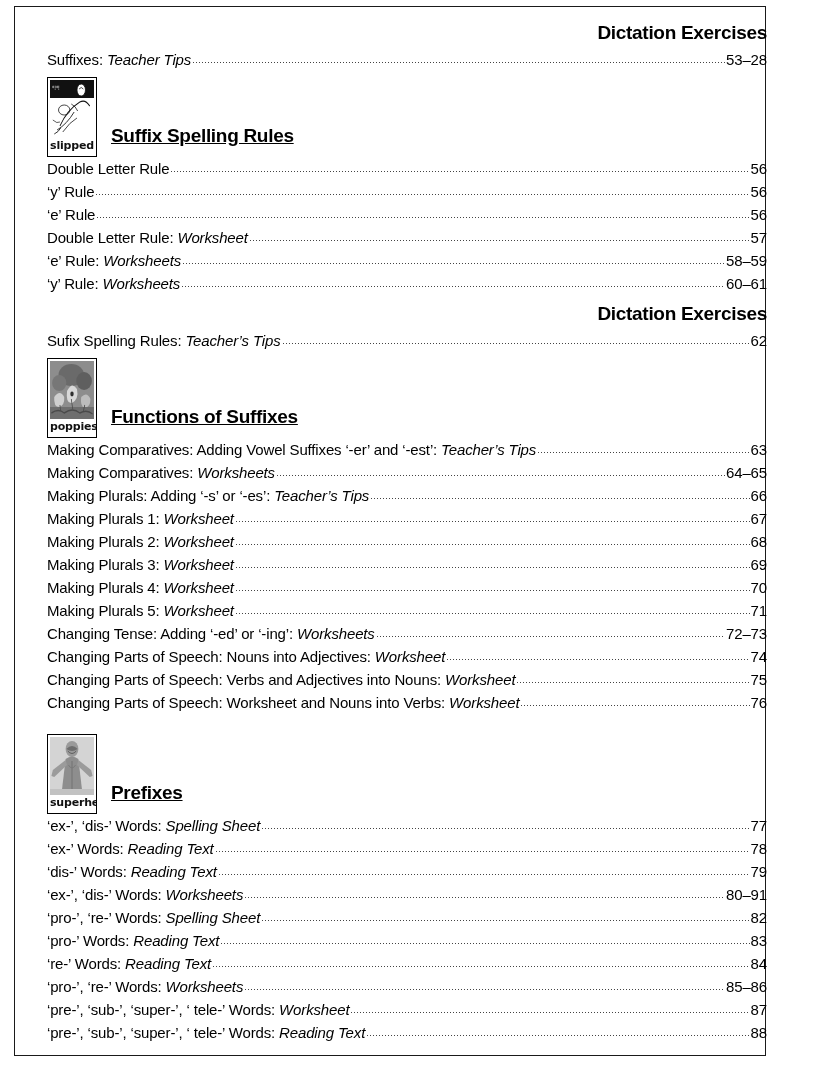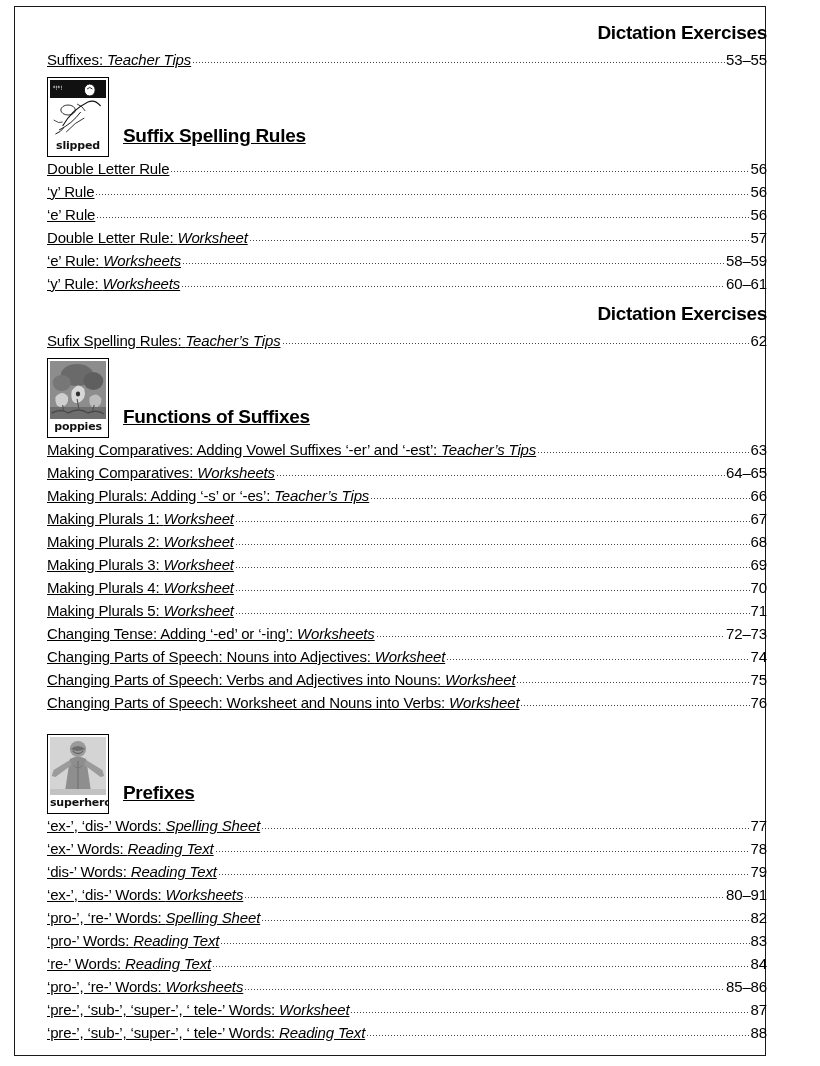--- a/index.html
+++ b/index.html
@@ -54,21 +54,21 @@
     font-size: 19px;
     font-weight: bold;
     letter-spacing: -0.3px;
     margin: 0 0 10px 14px;
     white-space: nowrap;
     text-decoration: underline;
   }
 
   
   .thumb {
-    width: 62px;
+    width: 50px;
     height: 80px;
     border: 1.4px solid #000;
     box-sizing: border-box;
     background: #fff;
     position: relative;
     flex: 0 0 auto;
     overflow: hidden;
   }
   .thumb .art {
     position: absolute;
@@ -94,21 +94,21 @@
   
   .toc-row {
     display: flex;
     align-items: baseline;
     font-size: 15px;
     line-height: 23px;
     height: 23px;
     white-space: nowrap;
     letter-spacing: -0.15px;
   }
-  .toc-label { flex: 0 0 auto; text-decoration: underline; }
+  .toc-label { flex: 0 0 auto; }
   .toc-label i { font-style: italic; }
   .toc-dots {
     flex: 1 1 auto;
     overflow: hidden;
     margin: 0 1px;
     position: relative;
     height: 14px;
   }
   .toc-dots::after {
     content: "";
@@ -135,21 +135,21 @@
 
 <div class="page">
   <div class="page-inner">
 
     <div class="block">
       <h2 class="section-title">Dictation Exercises</h2>
       <div>
         <div class="toc-row">
           <span class="toc-label"><span>Suffixes: </span><i>Teacher Tips</i></span>
           <span class="toc-dots"></span>
-          <span class="toc-page">53–55</span>
+          <span class="toc-page">53–28</span>
         </div>
       </div>
     </div>
 
     <div class="block">
       <div class="group-head">
         <div class="thumb">
           <div class="art">
             <svg viewBox="0 0 62 58" preserveAspectRatio="none" aria-hidden="true">
               <rect x="0" y="0" width="62" height="18" fill="#111"></rect>

